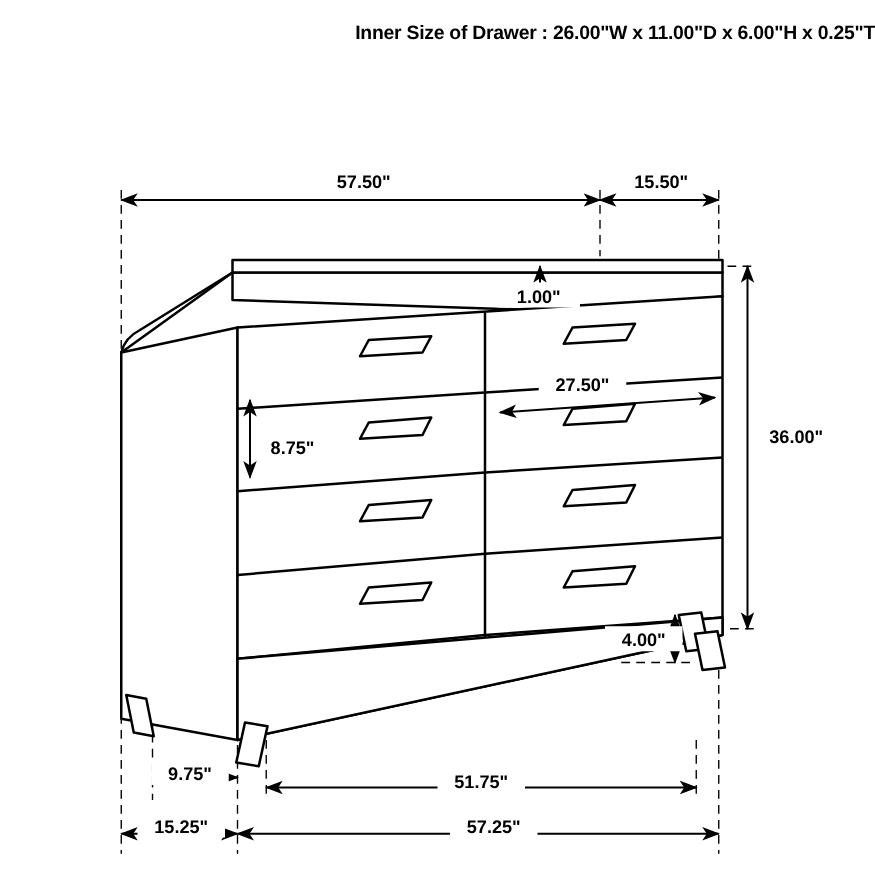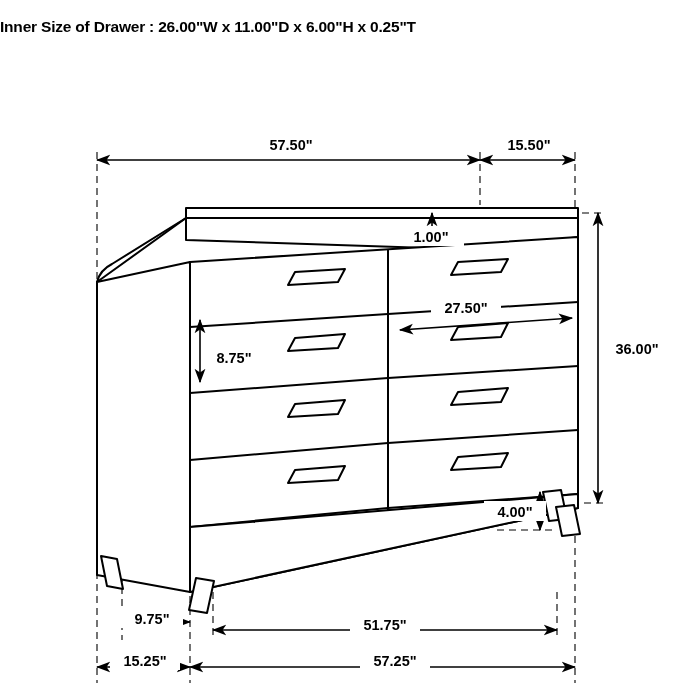--- a/index.html
+++ b/index.html
@@ -17,21 +17,21 @@
   #root {
     position: relative;
     width: 700px;
     height: 700px;
   }
   #title {
     position: absolute;
     top: 18px;
     left: 0;
     width: 700px;
-    text-align: left;
+    text-align: right;
     font-size: 15.5px;
     font-weight: bold;
     letter-spacing: -0.2px;
   }
   #diagram {
     position: absolute;
     top: 0;
     left: 0;
   }
   .dimtext {

